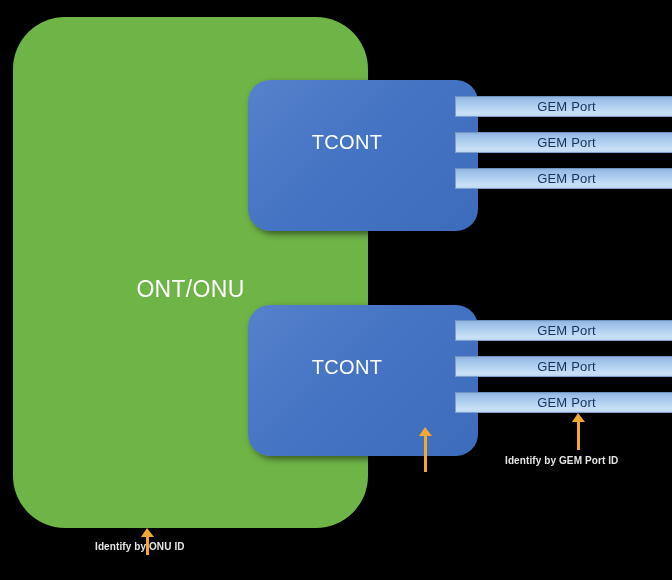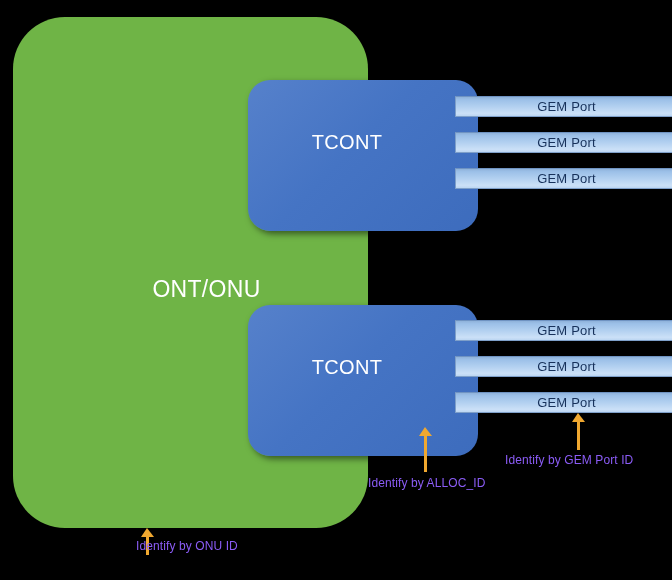--- a/index.html
+++ b/index.html
@@ -34,21 +34,20 @@
     left: 0;
     top: 258px;
     width: 355px;
     text-align: center;
     color: #ffffff;
     font-size: 23px;
     font-weight: 400;
     letter-spacing: 0.3px;
     line-height: 28px;
     white-space: nowrap;
-    padding-left: 16px;
   }
 
   
   .tcont-box {
     position: absolute;
     width: 230px;
     height: 151px;
     background: linear-gradient(135deg, #5681cb 0%, #4574c4 45%, #3d6cbd 100%);
     border-radius: 22px;
     box-shadow: 3px 3px 6px rgba(0,0,0,0.5);
@@ -116,23 +115,23 @@
     width: 0;
     height: 0;
     border-left: 6px solid transparent;
     border-right: 7px solid transparent;
     border-bottom: 9px solid #f0a830;
   }
 
   
   .callout-text {
     position: absolute;
-    color: #8b5cf6;
-    font-size: 12px;
-    font-weight: 400;
+    color: #e5e5e5;
+    font-size: 10px;
+    font-weight: 700;
     letter-spacing: 0.1px;
     line-height: 17px;
     white-space: nowrap;
   }
 </style>
 </head>
 <body>
 
 <div id="canvas">
 
@@ -165,27 +164,26 @@
     <span class="gem-label">GEM Port</span>
   </div>
   <div class="gem-bar" style="top:392px;">
     <span class="gem-label">GEM Port</span>
   </div>
 
   <div class="arrow" style="left:141px; top:528px; height:27px;">
     <div class="head"></div>
     <div class="stem" style="height:20px;"></div>
   </div>
-  <div class="callout-text" style="left:95px; top:538px;margin-left:41px;">Identify by ONU ID</div>
+  <div class="callout-text" style="left:95px; top:538px;">Identify by ONU ID</div>
 
   <div class="arrow" style="left:419px; top:427px; height:45px;">
     <div class="head"></div>
     <div class="stem" style="height:38px;"></div>
   </div>
-  <div class="callout-text" style="left:368px; top:475px;">Identify by ALLOC_ID</div>
 
   <div class="arrow" style="left:572px; top:413px; height:37px;">
     <div class="head"></div>
     <div class="stem" style="height:30px;"></div>
   </div>
   <div class="callout-text" style="left:505px; top:452px;">Identify by GEM Port ID</div>
 
 </div>
 
 </body></html>

